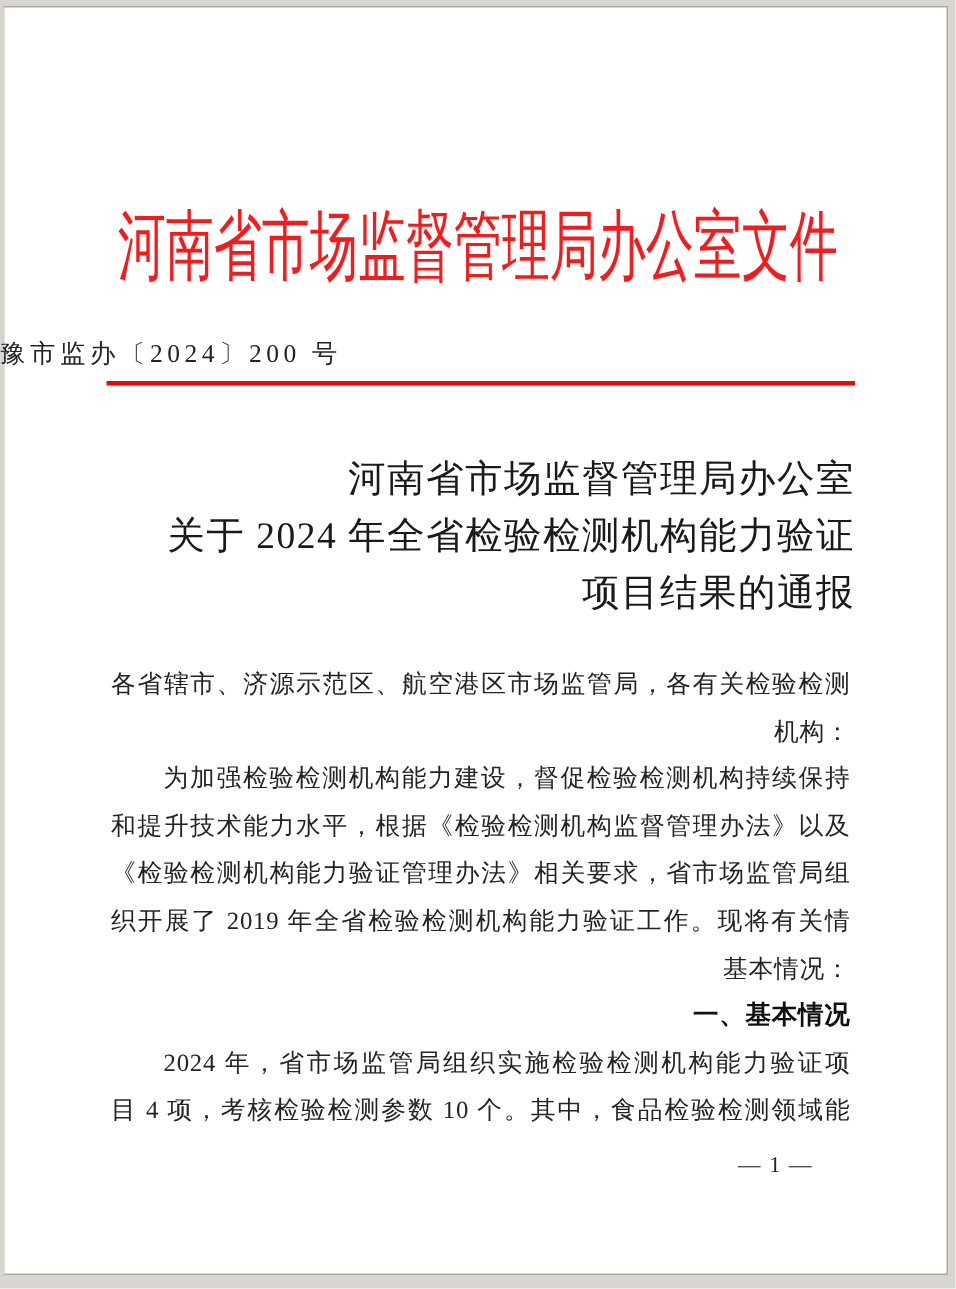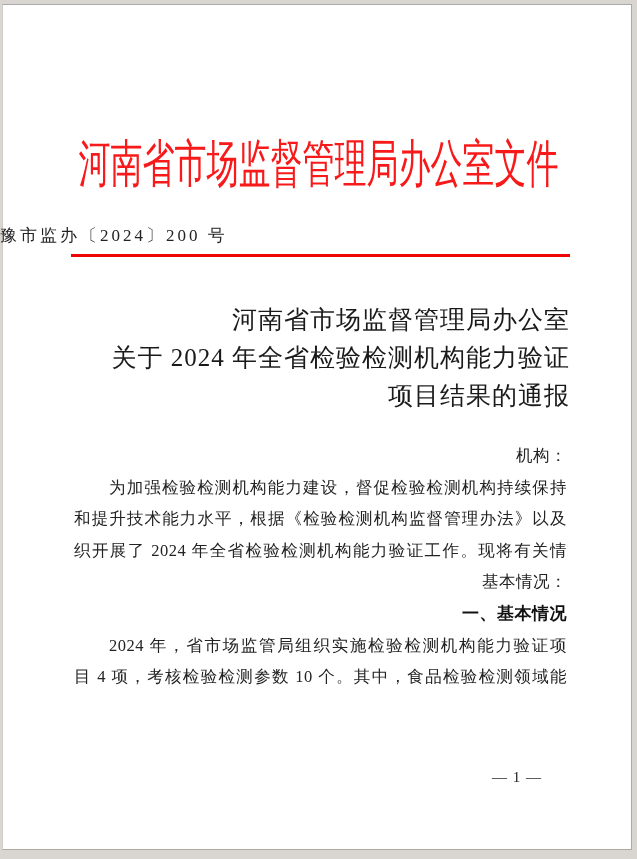--- a/index.html
+++ b/index.html
@@ -99,24 +99,26 @@
 
     <div class="red-rule" style="background: rgb(238, 5, 5);"></div>
 
     <div class="doc-title">
         <div>河南省市场监督管理局办公室</div>
         <div>关于 2024 年全省检验检测机构能力验证</div>
         <div>项目结果的通报</div>
       </div>
 
     <div class="body-text" style="color: rgb(35, 35, 35);">
+        <div class="body-line fill">各省辖市、济源示范区、航空港区市场监管局，各有关检验检测</div>
         <div class="body-line">机构：</div>
         <div class="body-line fill indent">为加强检验检测机构能力建设，督促检验检测机构持续保持</div>
         <div class="body-line fill">和提升技术能力水平，根据《检验检测机构监督管理办法》以及</div>
-        <div class="body-line fill">织开展了 2024 年全省检验检测机构能力验证工作。现将有关情</div>
+        <div class="body-line fill">《检验检测机构能力验证管理办法》相关要求，省市场监管局组</div>
+        <div class="body-line fill">织开展了 2019 年全省检验检测机构能力验证工作。现将有关情</div>
         <div class="body-line">基本情况：</div>
         <div class="body-line heading indent">一、基本情况</div>
         <div class="body-line fill indent">2024 年，省市场监管局组织实施检验检测机构能力验证项</div>
         <div class="body-line fill">目 4 项，考核检验检测参数 10 个。其中，食品检验检测领域能</div>
       </div>
 
     <div class="page-number">— 1 —</div>
 
   </div>
 </div>

